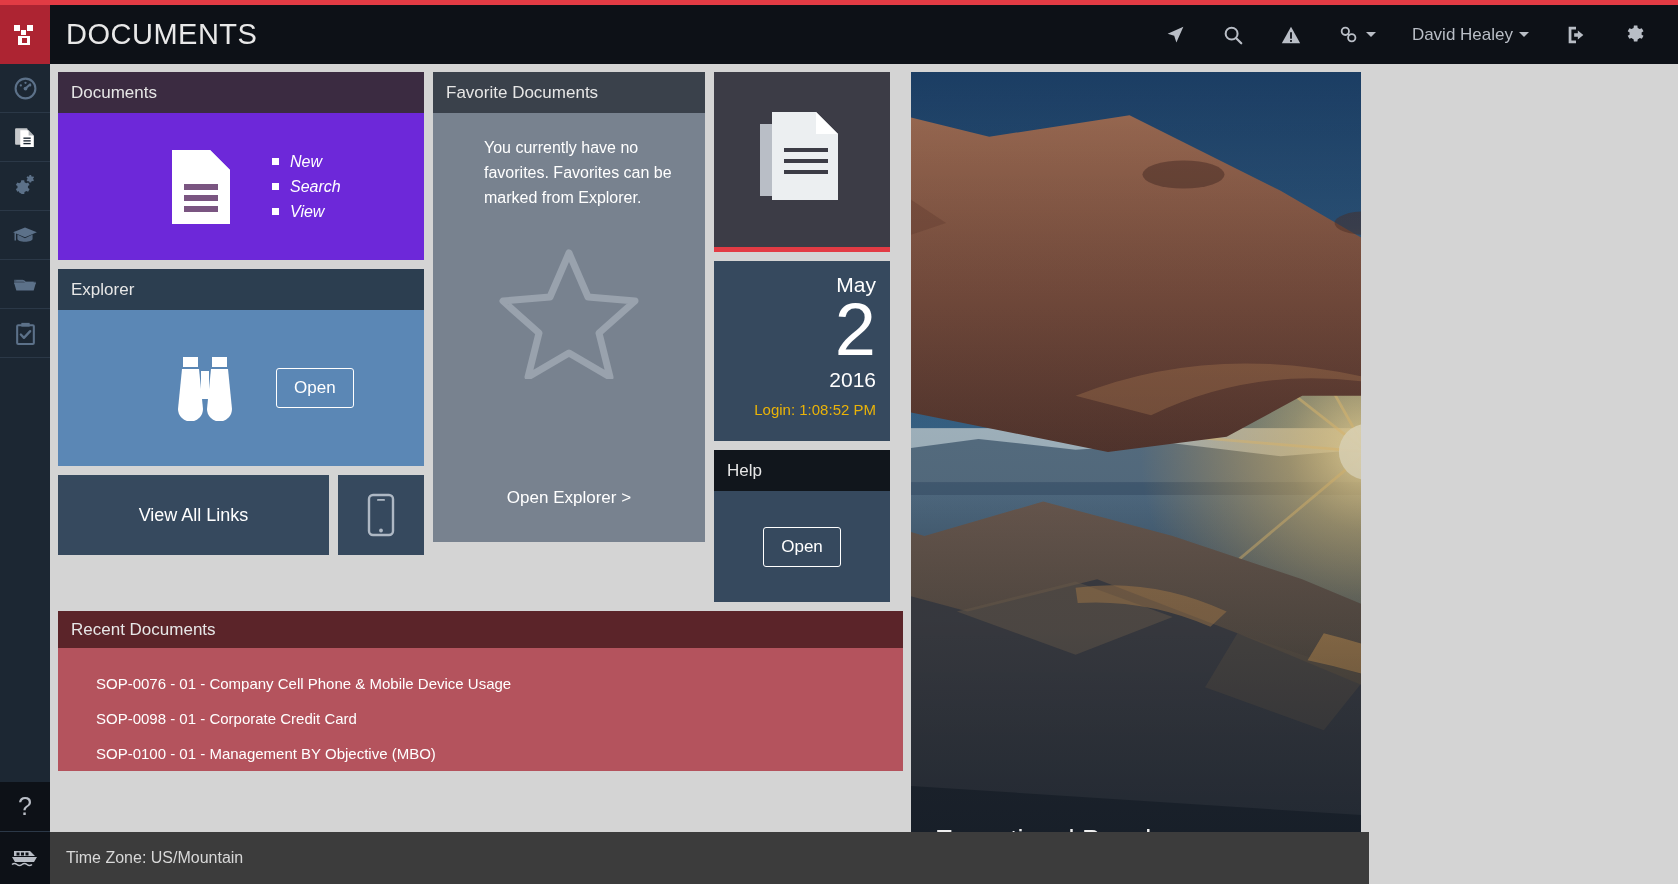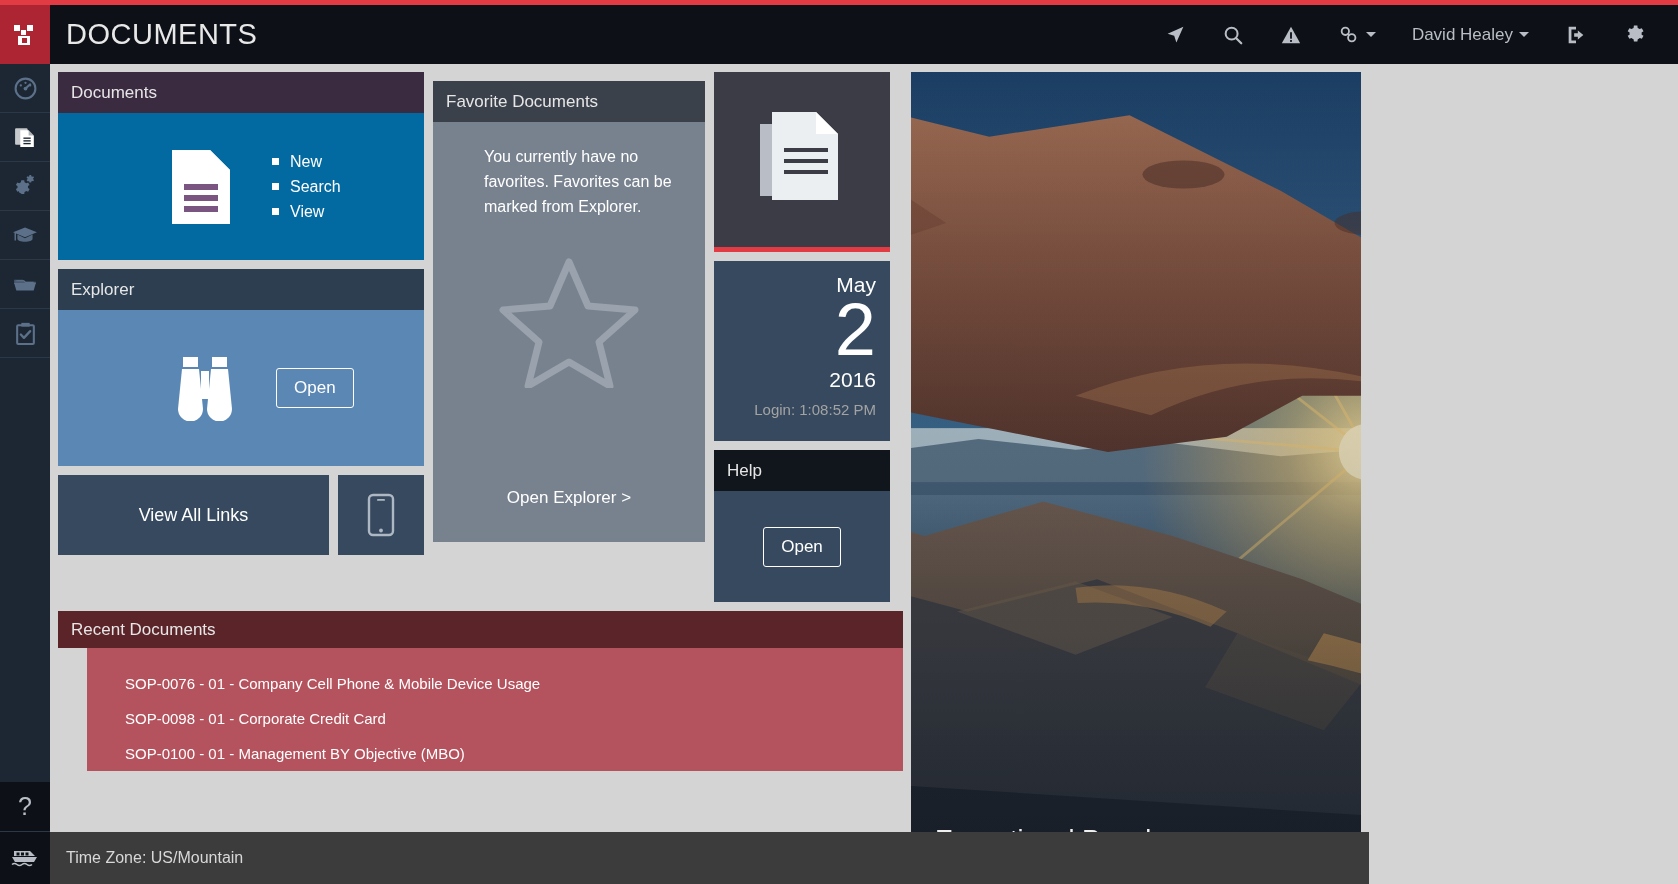--- a/index.html
+++ b/index.html
@@ -71,21 +71,21 @@
 
   .card { display: flex; flex-direction: column; overflow: hidden; }
   .card-head {
     height: 41px; display: flex; align-items: center; padding: 0 13px;
     color: #e6e6e6; font-size: 17px; font-weight: 400;
   }
   .card-body { flex: 1 1 auto; position: relative; }
 
   
   .card-documents .card-head { background: #3b2b41; }
-  .card-documents .card-body { background: #0369a1; height: 147px; display: flex; align-items: center; }
+  .card-documents .card-body { background: #6d28d9; height: 147px; display: flex; align-items: center; font-style: italic; }
   .doc-icon-wrap { margin-left: 112px; }
   .doc-links { list-style: none; margin-left: 40px; }
   .doc-links li {
     color: #ffffff; font-size: 16px; line-height: 25px;
     position: relative; padding-left: 18px; cursor: pointer;
   }
   .doc-links li::before {
     content: ""; position: absolute; left: 0; top: 9px;
     width: 7px; height: 7px; background: #ffffff;
   }
@@ -110,21 +110,21 @@
     display: flex; align-items: center; justify-content: center;
     color: #ffffff; font-size: 18px; cursor: pointer;
   }
   .mobile-tile {
     width: 86px; flex: 0 0 86px; height: 80px; background: #36495e;
     display: flex; align-items: center; justify-content: center; cursor: pointer;
   }
 
   
   .card-fav { height: 470px; }
-  .card-fav .card-head { background: #3a414b; margin-top: 9px; }
+  .card-fav .card-head { background: #3a414b; }
   .card-fav .card-body { background: #78828f; padding: 22px 16px 0 16px; }
   .fav-msg { color: #ffffff; font-size: 16px; line-height: 25px; margin-left: 35px; }
   .star-wrap {
     position: absolute; left: 0; right: 0; top: 132px;
     display: flex; justify-content: center;
   }
   .fav-open {
     position: absolute; left: 0; right: 0; bottom: 34px; text-align: center;
     color: #ffffff; font-size: 17px; cursor: pointer;
   }
@@ -135,33 +135,33 @@
     display: flex; align-items: center; justify-content: center;
     border-bottom: 5px solid #e23b44;
   }
   .card-date {
     background: #36495e; height: 180px; padding: 12px 14px 22px 14px;
     display: flex; flex-direction: column; align-items: flex-end; justify-content: flex-start;
   }
   .date-month { color: #ffffff; font-size: 21px; line-height: 24px; }
   .date-day { color: #ffffff; font-size: 74px; line-height: 74px; font-weight: 300; margin-top: -4px; }
   .date-year { color: #ffffff; font-size: 21px; line-height: 26px; }
-  .date-login { color: #a3a3a3; font-size: 15px; margin-top: 8px; align-self: flex-end; }
+  .date-login { color: #eab308; font-size: 15px; margin-top: 8px; align-self: flex-end; }
 
   
   .card-help { height: 152px; }
   .card-help .card-head { background: #11161c; }
   .card-help .card-body {
     background: #36495e; display: flex; align-items: center; justify-content: center;
   }
 
   
   .card-recent { height: 160px; }
   .card-recent .card-head { background: #5b2429; }
-  .card-recent .card-body { background: #b4535d; padding: 18px 0 0 38px; margin-left: 29px; }
+  .card-recent .card-body { background: #b4535d; padding: 18px 0 0 38px; }
   .recent-item {
     color: #ffffff; font-size: 15px; line-height: 35px; cursor: pointer;
   }
 
   
   .hero {
     flex: 1 1 auto; position: relative; overflow: hidden;
     background: #2b3440;
   }
   .hero-caption {

